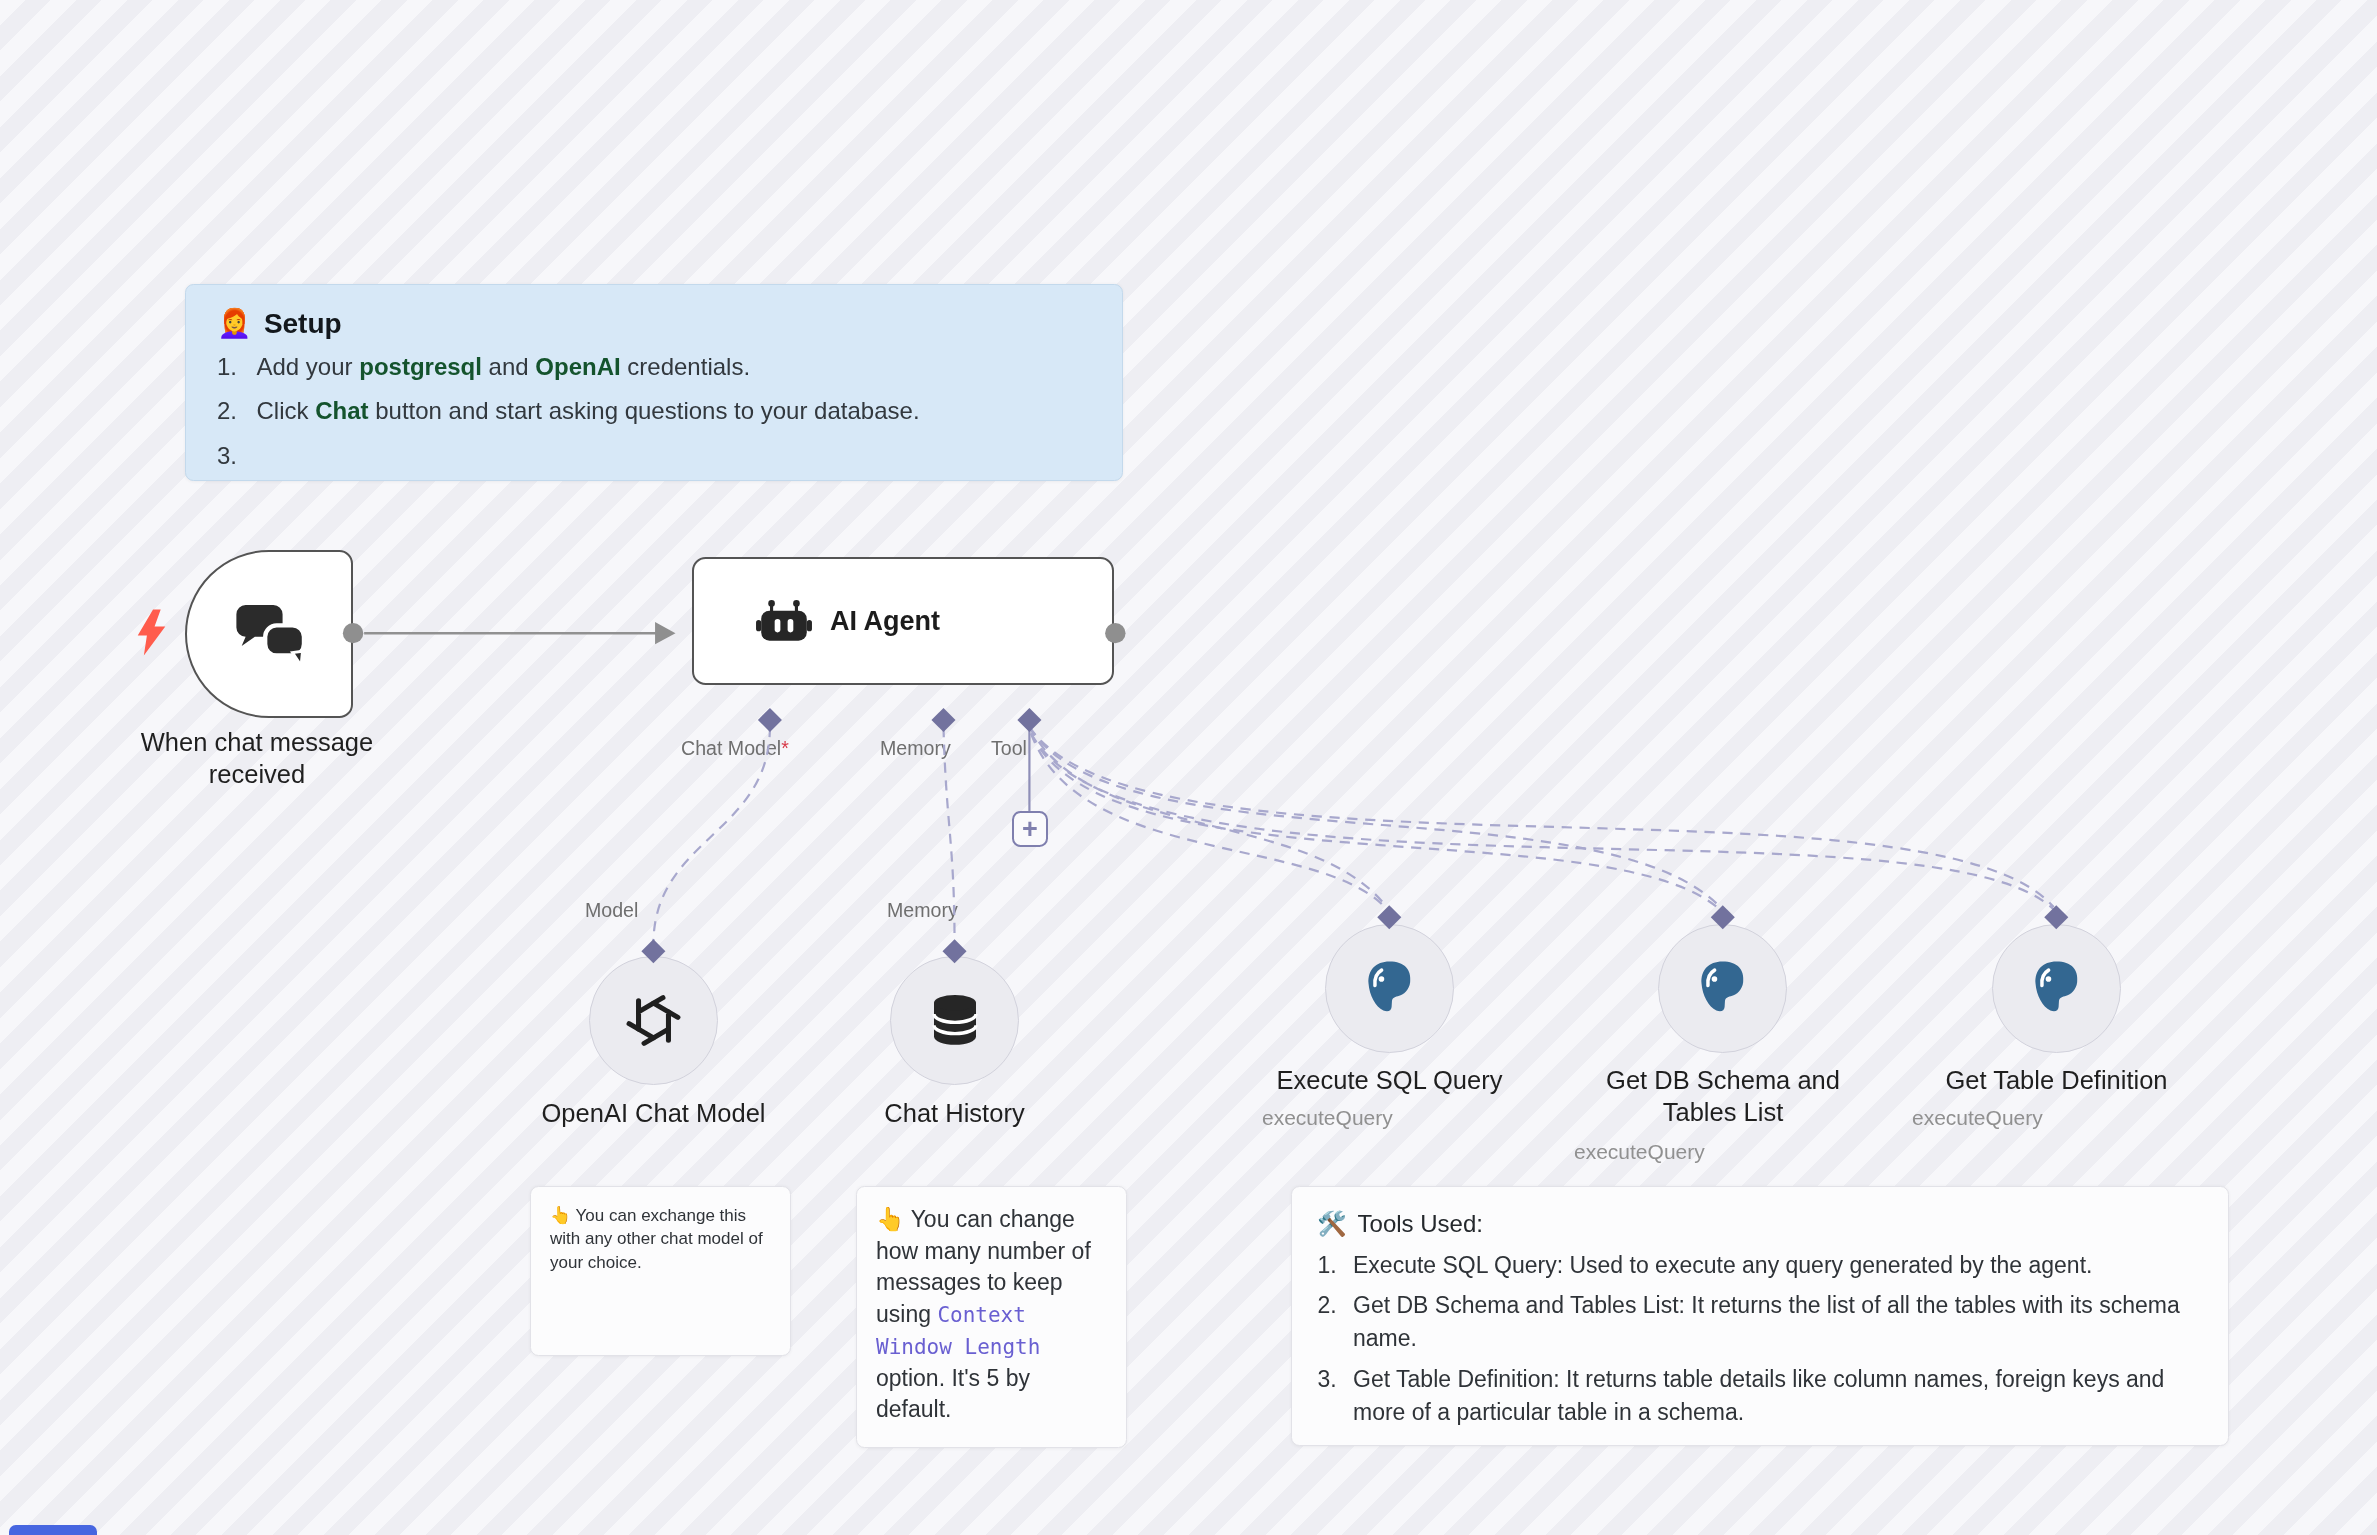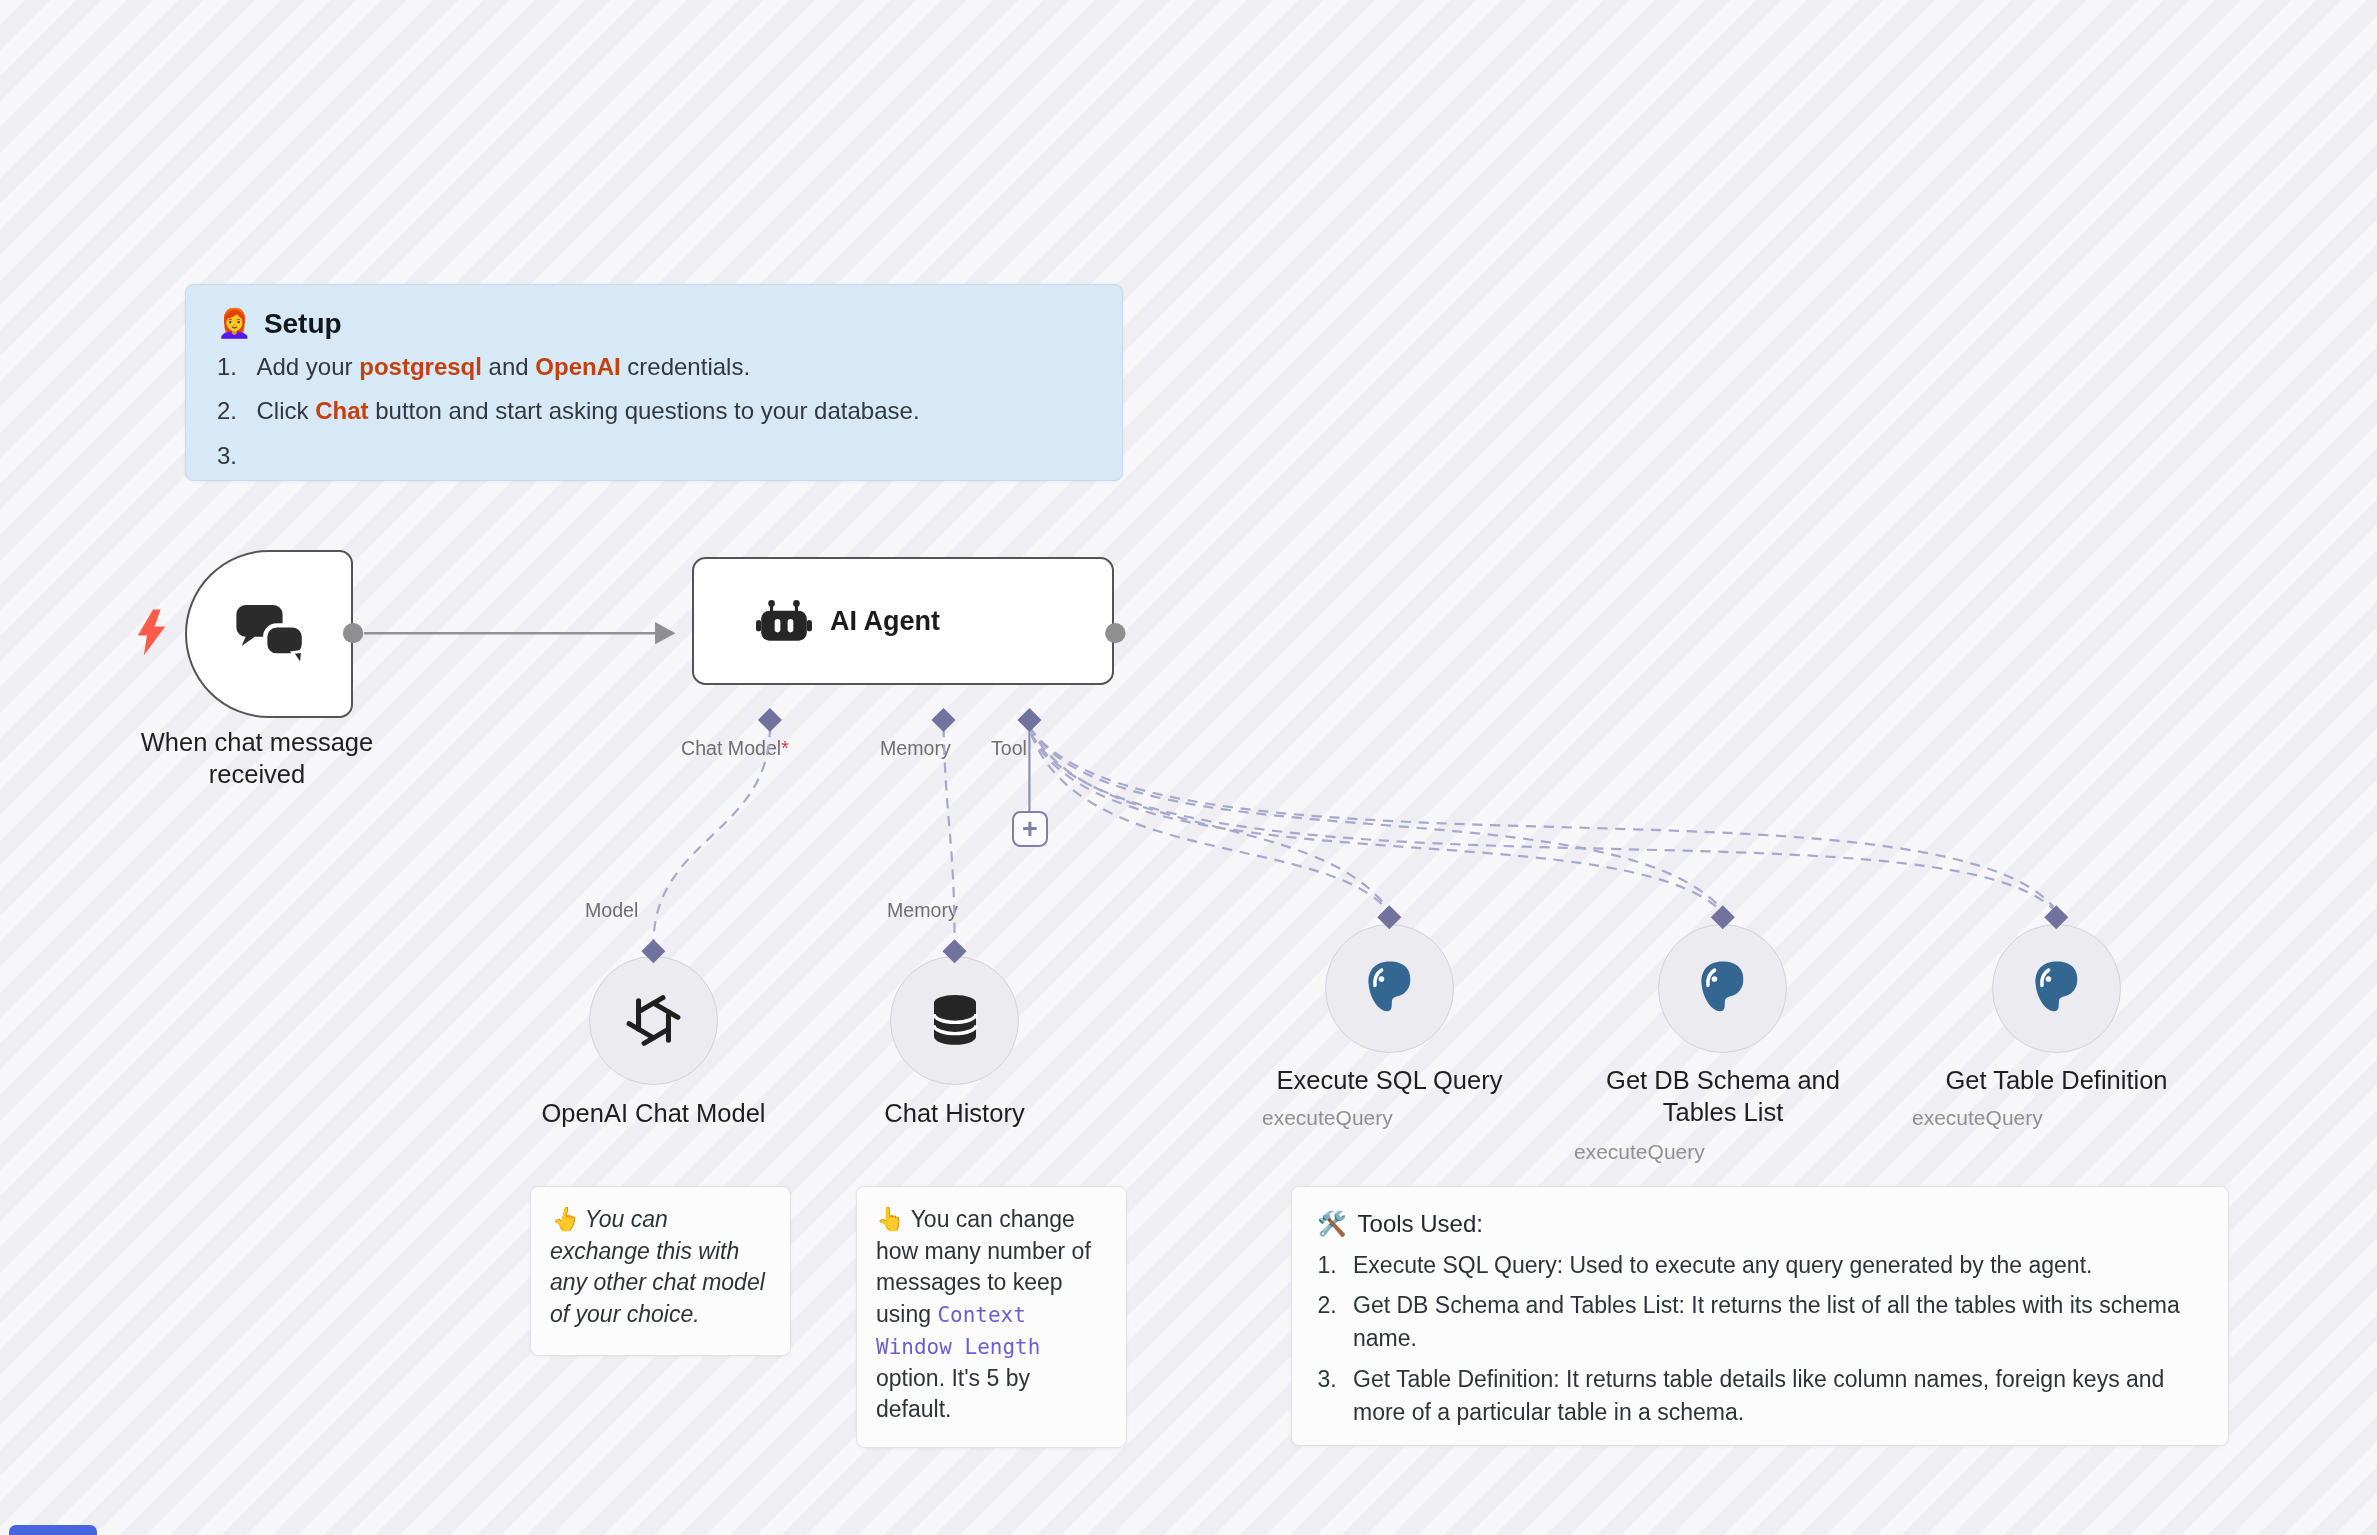--- a/index.html
+++ b/index.html
@@ -18,24 +18,24 @@
   
   .sticky{position:absolute;border-radius:8.5px;box-shadow:0 0.9px 3.4px rgba(0,0,0,.05);box-sizing:border-box;z-index:1;}
   .sticky-setup{
     left:185px;top:284px;width:938px;height:197px;
     background:#d7e8f7;border:0.9px solid #c3d9ec;
     padding:22px 31px;
   }
   .sticky-title{display:flex;align-items:center;gap:12px;font-size:28px;font-weight:700;color:#13181d;}
   .step{display:flex;gap:8.5px;font-size:24px;color:#32383e;line-height:1.5;margin-top:8.5px;}
   .step .num{min-width:31px;}
-  .step b{font-weight:700;color:#c2410c;}
+  .step b{font-weight:700;color:#14532d;}
 
   .sticky-white{background:#fcfcfd;border:0.9px solid #e2e2e8;color:#2f3338;overflow:hidden;}
-  .note-model{left:530px;top:1186px;width:261px;height:170px;padding:17px 19px;font-size:23px;line-height:1.38;font-style:italic;}
+  .note-model{left:530px;top:1186px;width:261px;height:170px;padding:17px 19px;font-size:17px;line-height:1.38;}
   .note-memory{left:856px;top:1186px;width:271px;height:262px;padding:17px 19px;font-size:23px;line-height:1.38;}
   .note-tools{left:1291px;top:1186px;width:938px;height:260px;padding:20.4px 25.5px;font-size:23px;line-height:1.45;}
   .code{font-family:"DejaVu Sans Mono","Liberation Mono",monospace;color:#695fd1;font-size:21px;}
   .tools-title{display:flex;align-items:center;gap:10.2px;font-size:24px;font-weight:500;color:#24282c;}
   .tool-item{display:flex;gap:8.5px;margin-top:6.8px;}
   .tool-item .num{min-width:27px;}
 
   
   .node{position:absolute;background:#ffffff;border:2.6px solid #545454;box-sizing:border-box;z-index:2;}
   .node-trigger{

